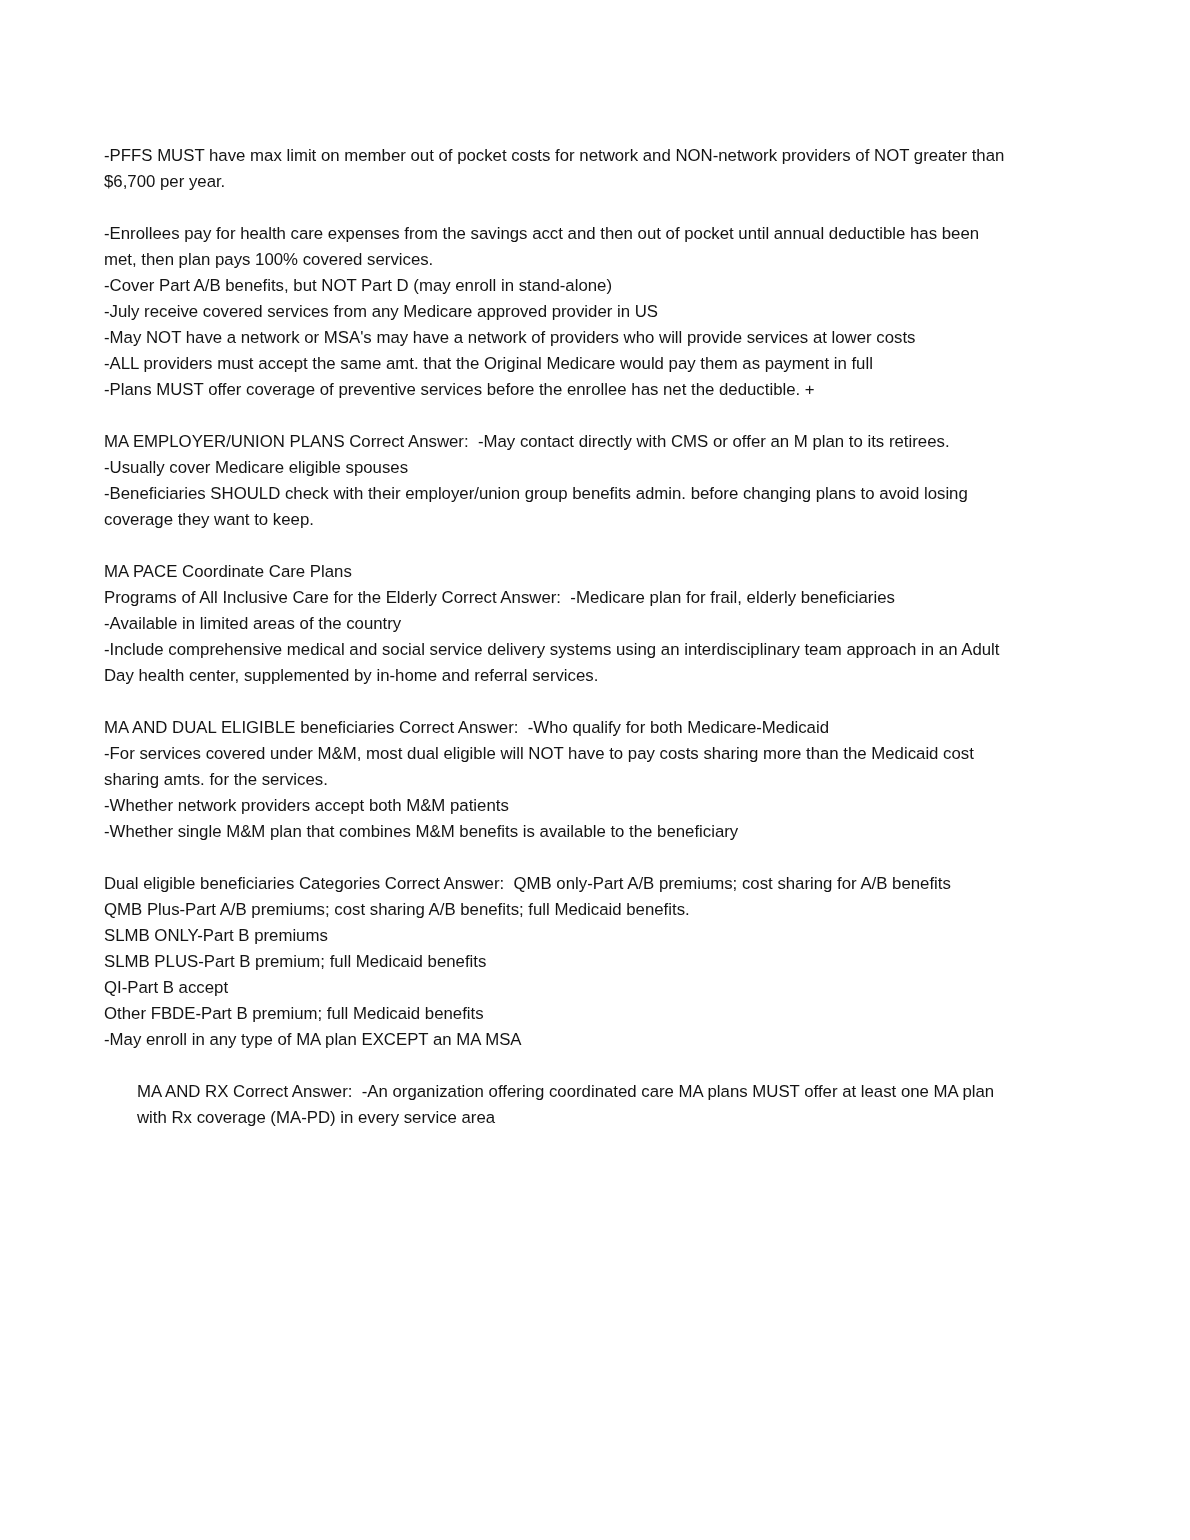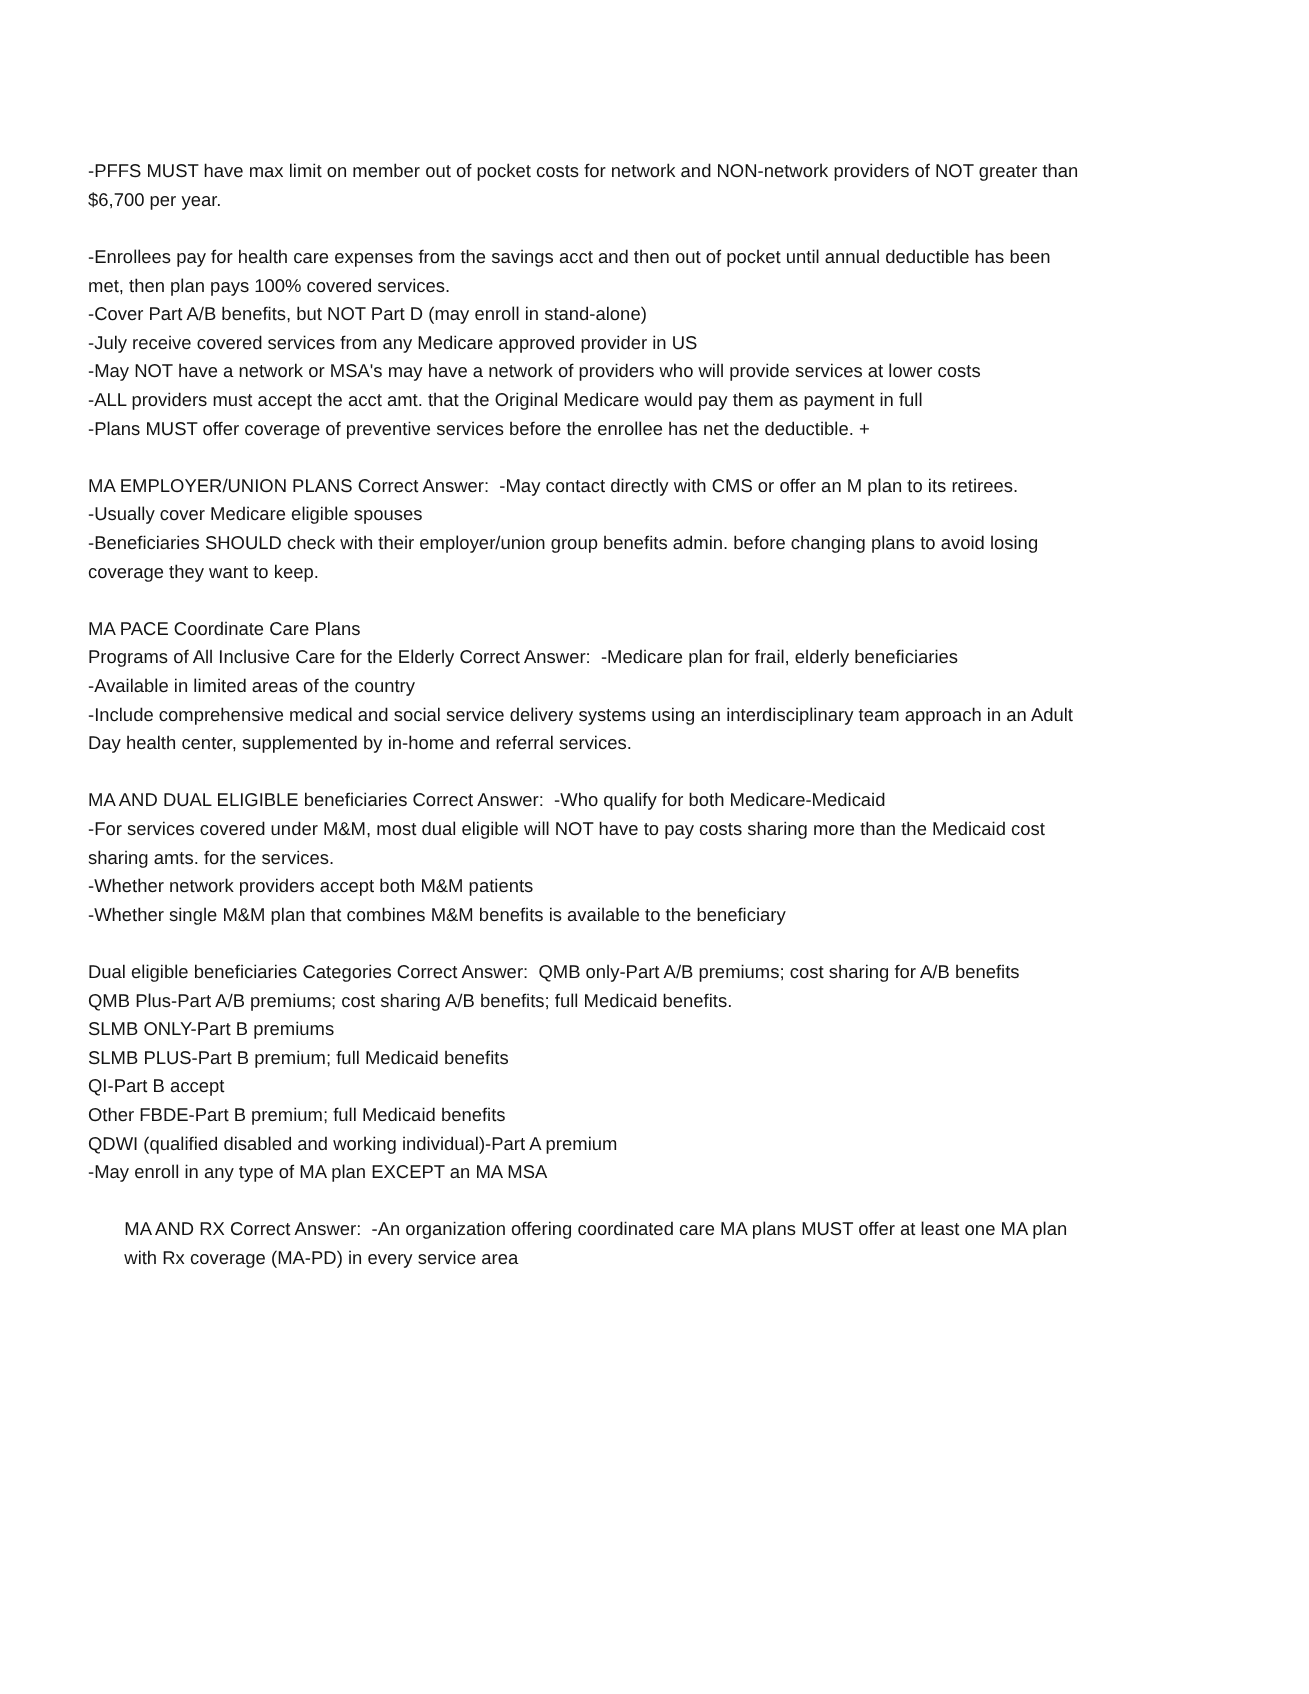--- a/index.html
+++ b/index.html
@@ -6,21 +6,21 @@
     margin: 0;
     padding: 0;
     background: #ffffff;
   }
   .page {
     position: relative;
     width: 1190px;
     min-height: 1540px;
     background: #ffffff;
     box-sizing: border-box;
-    padding: 143px 138px 60px 80px;
+    padding: 143px 138px 60px 104px;
     font-family: "Liberation Sans", "DejaVu Sans", sans-serif;
     color: #141414;
   }
   .content {
     width: 912px;
   }
   .block {
     margin: 0 0 26px 0;
   }
   .block:last-child {
@@ -42,21 +42,21 @@
 <div class="page">
   <div class="content" id="document-content">
       <div class="block">
         <p class="para">-PFFS MUST have max limit on member out of pocket costs for network and NON-network providers of NOT greater than $6,700 per year.</p>
       </div>
       <div class="block">
         <p class="para">-Enrollees pay for health care expenses from the savings acct and then out of pocket until annual deductible has been met, then plan pays 100% covered services.</p>
         <p class="para">-Cover Part A/B benefits, but NOT Part D (may enroll in stand-alone)</p>
         <p class="para">-July receive covered services from any Medicare approved provider in US</p>
         <p class="para">-May NOT have a network or MSA's may have a network of providers who will provide services at lower costs</p>
-        <p class="para">-ALL providers must accept the acct amt. that the Original Medicare would pay them as payment in full</p>
+        <p class="para">-ALL providers must accept the same amt. that the Original Medicare would pay them as payment in full</p>
         <p class="para">-Plans MUST offer coverage of preventive services before the enrollee has net the deductible. +</p>
       </div>
       <div class="block">
         <p class="para">MA EMPLOYER/UNION PLANS Correct Answer:  -May contact directly with CMS or offer an M plan to its retirees.</p>
         <p class="para">-Usually cover Medicare eligible spouses</p>
         <p class="para">-Beneficiaries SHOULD check with their employer/union group benefits admin. before changing plans to avoid losing coverage they want to keep.</p>
       </div>
       <div class="block">
         <p class="para">MA PACE Coordinate Care Plans</p>
         <p class="para">Programs of All Inclusive Care for the Elderly Correct Answer:  -Medicare plan for frail, elderly beneficiaries</p>
@@ -69,20 +69,19 @@
         <p class="para">-Whether network providers accept both M&amp;M patients</p>
         <p class="para">-Whether single M&amp;M plan that combines M&amp;M benefits is available to the beneficiary</p>
       </div>
       <div class="block">
         <p class="para">Dual eligible beneficiaries Categories Correct Answer:  QMB only-Part A/B premiums; cost sharing for A/B benefits</p>
         <p class="para">QMB Plus-Part A/B premiums; cost sharing A/B benefits; full Medicaid benefits.</p>
         <p class="para">SLMB ONLY-Part B premiums</p>
         <p class="para">SLMB PLUS-Part B premium; full Medicaid benefits</p>
         <p class="para">QI-Part B accept</p>
         <p class="para">Other FBDE-Part B premium; full Medicaid benefits</p>
-        <p class="para">QDWI (qualified disabled and working individual)-Part A premium</p>
         <p class="para">-May enroll in any type of MA plan EXCEPT an MA MSA</p>
       </div>
       <div class="block">
         <p class="para">MA AND RX Correct Answer:  -An organization offering coordinated care MA plans MUST offer at least one MA plan with Rx coverage (MA-PD) in every service area</p>
       </div>
     </div>
 </div>
 
 </body></html>

